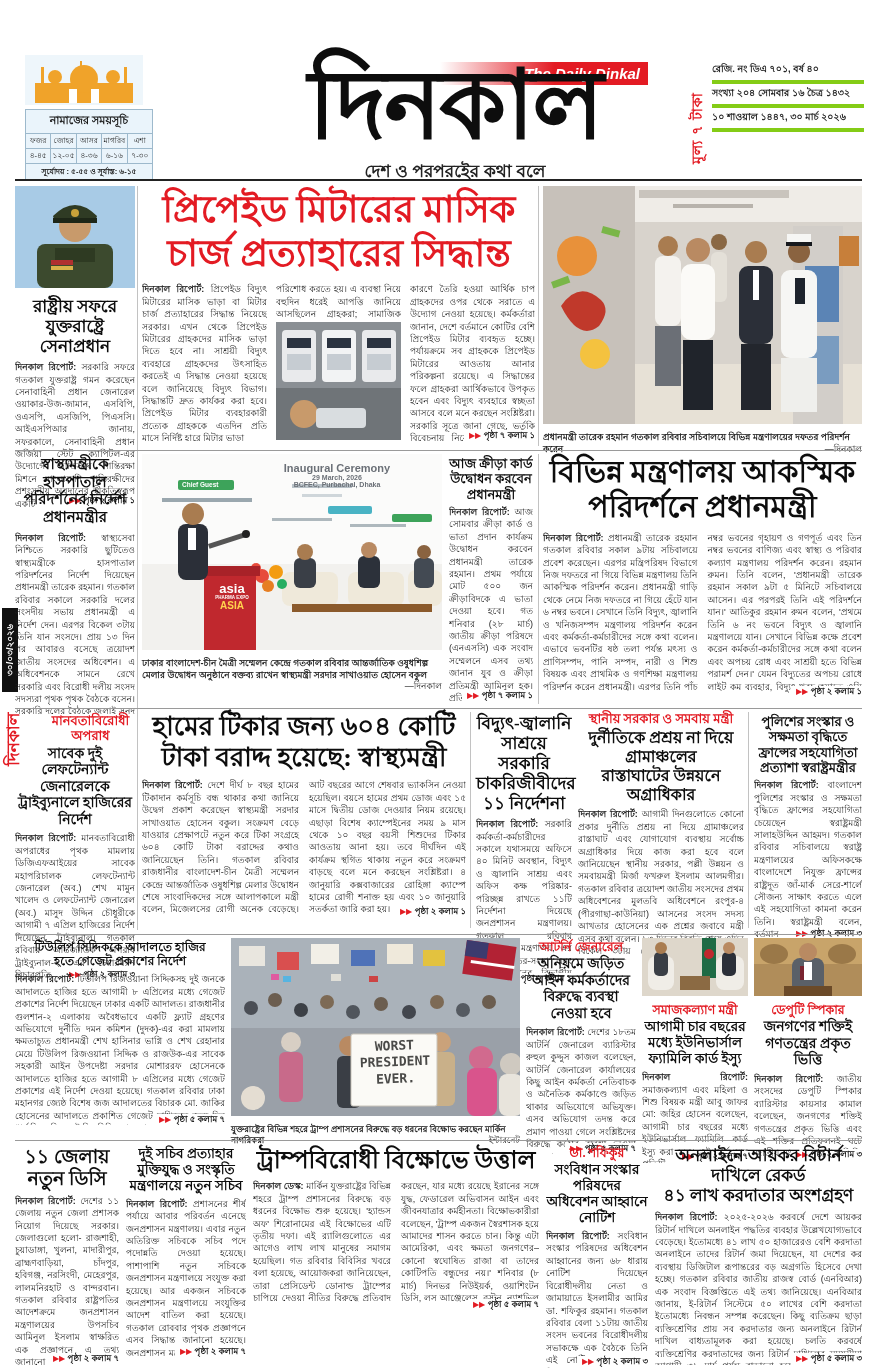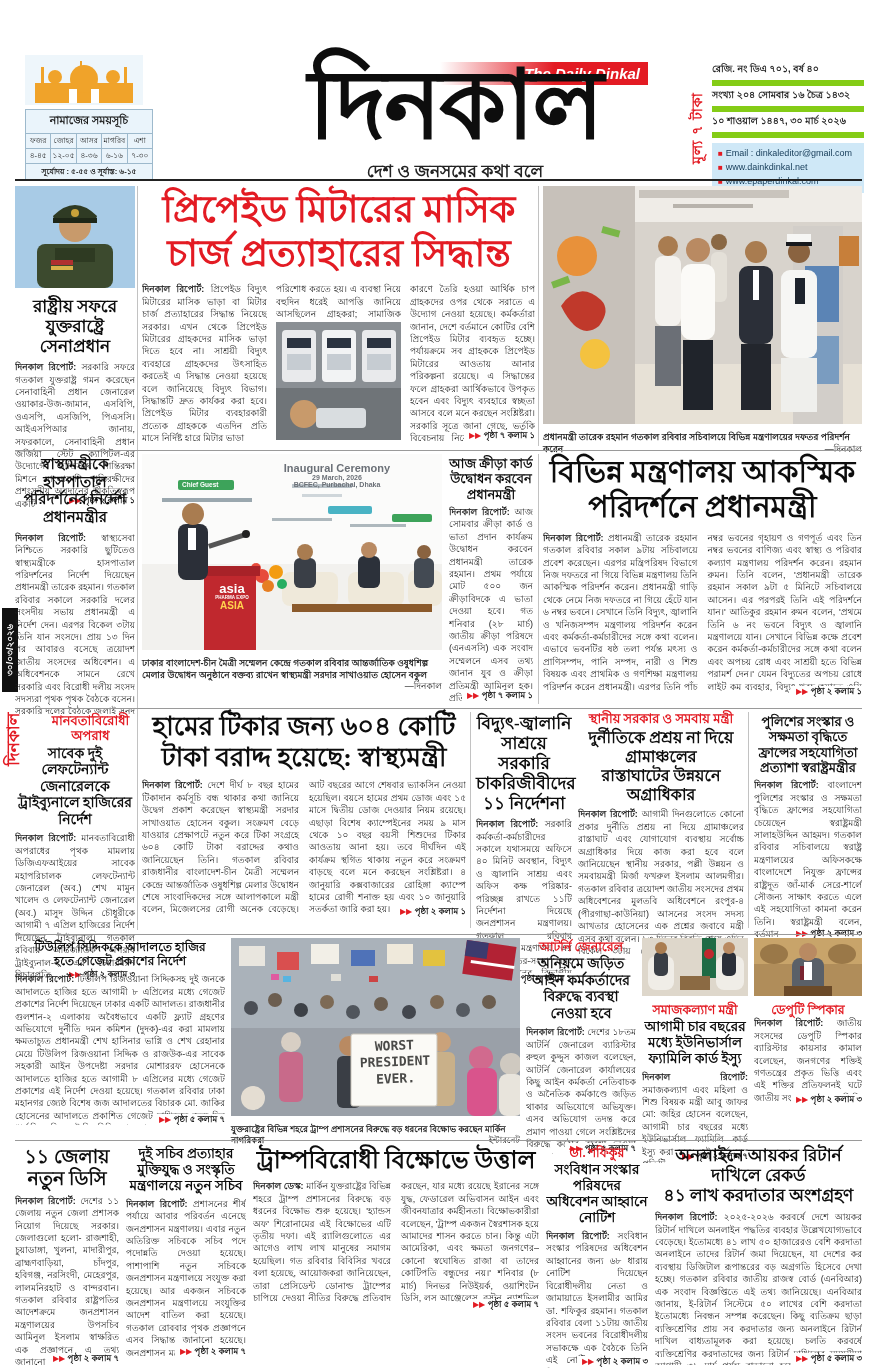--- a/index.html
+++ b/index.html
@@ -6,21 +6,21 @@
   #page{position:relative;width:870px;height:1368px;background:#fff;overflow:hidden;
         font-family:"Liberation Sans","DejaVu Sans",sans-serif;color:#1a1a1a;}
   .abs{position:absolute;}
   
   .logo{font-family:"Liberation Serif","DejaVu Serif",serif;font-weight:900;color:#0d0d0d;
         font-size:96px;line-height:1;letter-spacing:-2px;text-align:center;}
   .tagline{font-size:17px;font-weight:700;color:#222;text-align:center;}
   .redbar{background:linear-gradient(90deg,rgba(227,27,35,0) 0%,#e31b23 55%,#e31b23 100%);
           color:#fff;font-weight:700;font-style:italic;font-size:15px;text-align:right;
           padding:3px 8px 3px 0;}
-  .reg-line{font-size:9.5px;font-weight:700;color:#222;border-bottom:6px solid #84cc16;
+  .reg-line{font-size:9.5px;font-weight:700;color:#222;border-bottom:4px solid #84cc16;
             padding:2px 0 3px 0;}
   .contact-box{background:#cfe8f7;padding:4px 6px;font-size:9px;color:#143a57;line-height:1.55;}
   .contact-box .sq{color:#e31b23;font-size:8px;margin-right:3px;}
   .price-vert{writing-mode:vertical-rl;transform:rotate(180deg);color:#e31b23;font-weight:800;
               font-size:14px;letter-spacing:1px;}
   .prayer{background:#eaf4fb;border:1px solid #9db9cc;font-size:7.5px;text-align:center;}
   .prayer-title{font-size:11px;font-weight:800;border-bottom:1px solid #9db9cc;padding:2px 0;}
   .prayer-row{display:flex;border-bottom:1px solid #9db9cc;}
   .prayer-row div{flex:1;border-right:1px solid #9db9cc;padding:1px 0;}
   .prayer-row div:last-child{border-right:none;}
@@ -80,33 +80,28 @@
         <div>৭-৩০</div>
       </div>
       <div class="prayer-sun">সূর্যোদয় : ৫-৫৫ ও সূর্যাস্ত: ৬-১৫</div>
     </div>
   </div>
 
   <div class="abs redbar" style="left:440px;top:62px;width:200px;">
     <span>The Daily Dinkal</span>
   </div>
   <div class="abs logo" style="left:240px;top:58px;width:430px;">দিনকাল</div>
-  <div class="abs tagline" style="left:290px;top:158px;width:330px;">দেশ ও জনসমের কথা বলে</div>
+  <div class="abs tagline" style="left:290px;top:158px;width:330px;">দেশ ও পরপরইের কথা বলে</div>
 
   <div class="abs price-vert" style="left:685px;top:72px;height:92px;">মূল্য ৭ টাকা</div>
 
   <div class="abs" style="left:712px;top:60px;width:152px;">
     <div class="reg-line">রেজি. নং ডিএ ৭০১, বর্ষ ৪০</div>
     <div class="reg-line">সংখ্যা ২০৪ সোমবার ১৬ চৈত্র ১৪৩২</div>
     <div class="reg-line">১০ শাওয়াল ১৪৪৭, ৩০ মার্চ ২০২৬</div>
-    <div class="contact-box" style="margin-top:5px;">
-      <div><span class="sq">■</span><span>Email : dinkaleditor@gmail.com</span></div>
-      <div><span class="sq">■</span><span>www.dainkdinkal.net</span></div>
-      <div><span class="sq">■</span><span>www.epaperdinkal.com</span></div>
-    </div>
   </div>
 
   <div class="abs hrule" style="left:15px;top:179px;width:847px;background:#222;height:2px;"></div>
 
   <div class="abs" style="left:2px;top:608px;width:16px;height:84px;background:#111;color:#fff;
        writing-mode:vertical-rl;transform:rotate(180deg);font-size:9px;font-weight:700;text-align:center;">৩০/০৩/২০২৬</div>
   <div class="abs" style="left:0px;top:700px;width:22px;height:78px;color:#e31b23;
        writing-mode:vertical-rl;transform:rotate(180deg);font-size:17px;font-weight:900;text-align:center;
        font-family:'Liberation Serif',serif;">দিনকাল</div>
 
@@ -463,20 +458,21 @@
       <rect x="0" y="0" width="108" height="26" fill="#c8a46a"></rect>
       <ellipse cx="20" cy="16" rx="14" ry="10" fill="#9a7848"></ellipse>
       <ellipse cx="88" cy="16" rx="14" ry="10" fill="#9a7848"></ellipse>
       <rect x="38" y="20" width="32" height="38" rx="8" fill="#5a6068"></rect>
       <circle cx="54" cy="14" r="9" fill="#b98a62"></circle>
       <rect x="50" y="24" width="8" height="18" fill="#fff"></rect>
       <rect x="46" y="28" width="4" height="14" fill="#7a2430"></rect>
       <rect x="30" y="48" width="48" height="10" fill="#6b4a28"></rect>
     </svg>
     <div class="kick" style="font-size:12.5px;margin-top:3px;">ডেপুটি স্পিকার</div>
+    <div class="hl" style="font-size:14px;margin:2px 0 4px 0;">জনগণের শক্তিই গণতন্ত্রের প্রকৃত ভিত্তি</div>
     <div class="body-txt" style="height:88px;">
       <b>দিনকাল রিপোর্ট:</b> <span>জাতীয় সংসদের ডেপুটি স্পিকার ব্যারিস্টার কায়সার কামাল বলেছেন, জনগণের শক্তিই গণতন্ত্রের প্রকৃত ভিত্তি এবং এই শক্তির প্রতিফলনই ঘটে জাতীয় সংসদের মাধ্যমে। তিনি</span>
       <span class="jump jump-br"><span class="arr">▶▶</span> <span>পৃষ্ঠা ২ কলাম ৩</span></span>
     </div>
   </div>
 
   <div class="abs hrule" style="left:15px;top:1140px;width:847px;"></div>
 
   <div class="abs" style="left:15px;top:1146px;width:104px;">
     <div class="hl" style="font-size:19px;margin-bottom:4px;">১১ জেলায় নতুন ডিসি</div>

